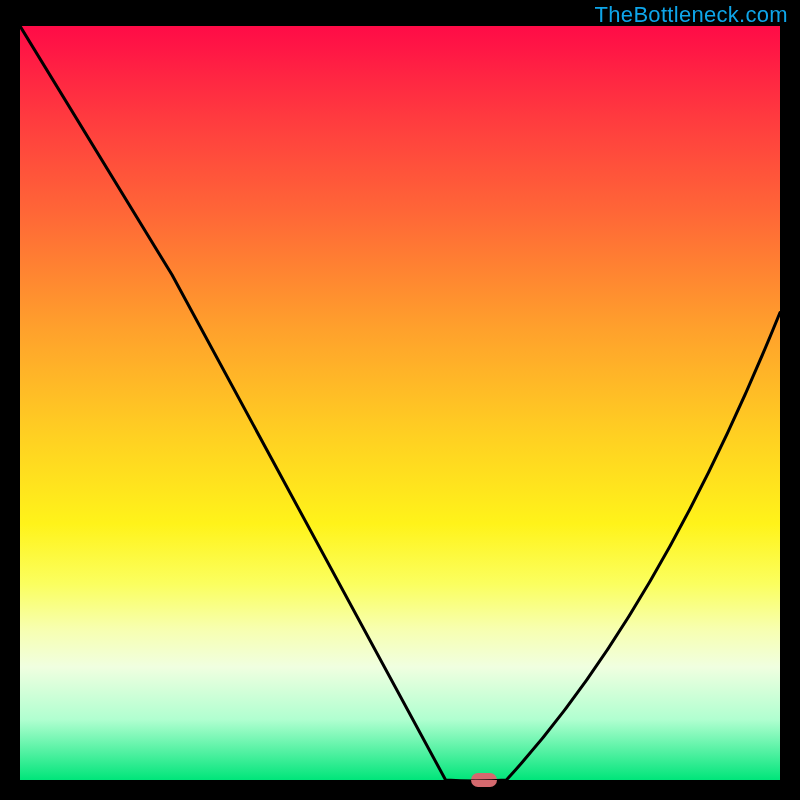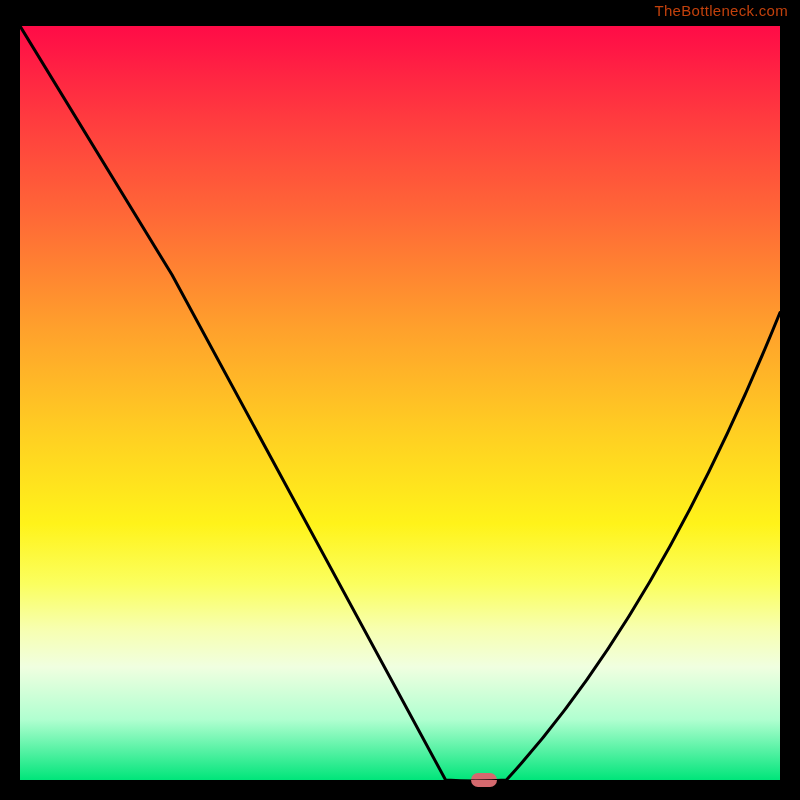--- a/index.html
+++ b/index.html
@@ -14,22 +14,22 @@
   .container {
     position: relative;
     width: 800px;
     height: 800px;
     background: #000;
   }
   .watermark {
     position: absolute;
     top: 2px;
     right: 12px;
-    color: #c2410c;
-    font-size: 15px;
+    color: #0ea5e9;
+    font-size: 22px;
     font-weight: 500;
     letter-spacing: 0.3px;
     z-index: 10;
   }
   .plot-area {
     position: absolute;
     left: 20px;
     top: 26px;
     width: 760px;
     height: 754px;

